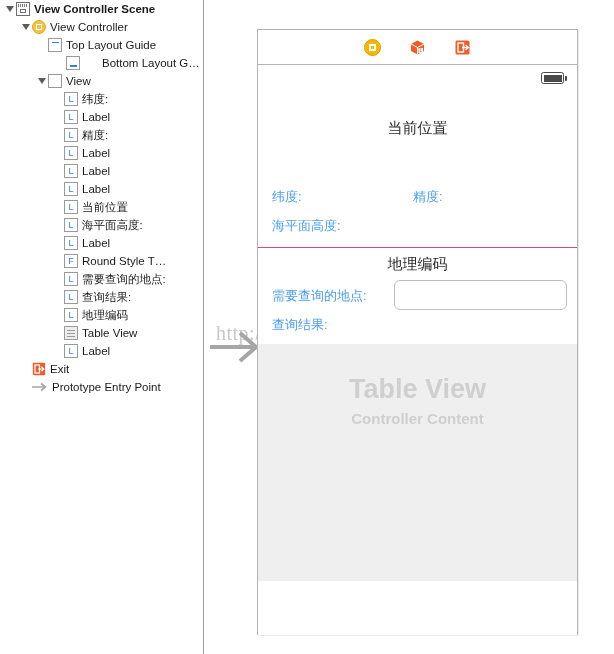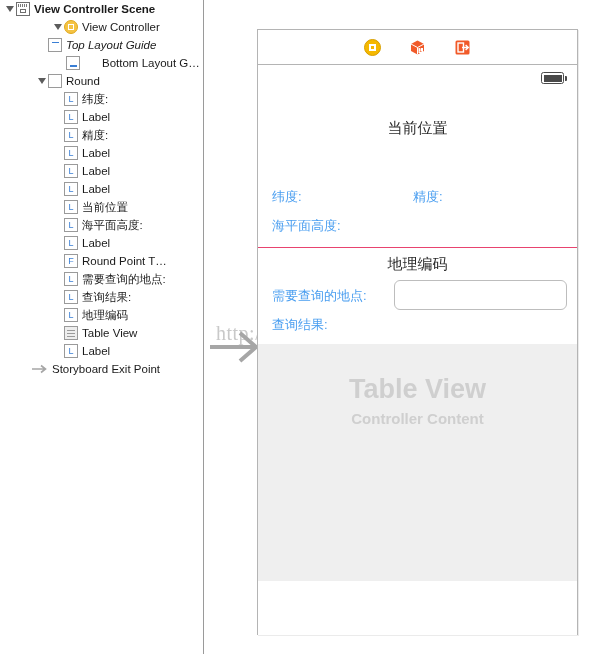--- a/index.html
+++ b/index.html
@@ -355,43 +355,43 @@
 <body>
 
 <div id="outline-panel">
     <div class="tree-row bold" style="padding-left: 4px;">
       <span class="disclosure">
         <span class="tri"></span>
       </span>
       <span class="ico ico-scene"></span>
       <span>View Controller Scene</span>
     </div>
-    <div class="tree-row" style="padding-left: 20px; margin-left: 32px;">
+    <div class="tree-row" style="padding-left: 20px;">
       <span class="disclosure">
         <span class="tri"></span>
       </span>
       <span class="ico ico-vc"></span>
       <span>View Controller</span>
     </div>
-    <div class="tree-row" style="padding-left: 36px; font-style: italic;">
+    <div class="tree-row" style="padding-left: 36px;">
       <span class="disclosure"></span>
       <span class="ico ico-guide top"></span>
       <span>Top Layout Guide</span>
     </div>
     <div class="tree-row" style="padding-left: 36px; gap: 18px;">
       <span class="disclosure"></span>
       <span class="ico ico-guide bottom"></span>
       <span>Bottom Layout G…</span>
     </div>
     <div class="tree-row" style="padding-left: 36px;">
       <span class="disclosure">
         <span class="tri"></span>
       </span>
       <span class="ico ico-view"></span>
-      <span>Round</span>
+      <span>View</span>
     </div>
     <div class="tree-row" style="padding-left: 52px;">
       <span class="disclosure"></span>
       <span class="ico ico-letter">L</span>
       <span>纬度:</span>
     </div>
     <div class="tree-row" style="padding-left: 52px;">
       <span class="disclosure"></span>
       <span class="ico ico-letter">L</span>
       <span>Label</span>
@@ -427,21 +427,21 @@
       <span>海平面高度:</span>
     </div>
     <div class="tree-row" style="padding-left: 52px;">
       <span class="disclosure"></span>
       <span class="ico ico-letter">L</span>
       <span>Label</span>
     </div>
     <div class="tree-row" style="padding-left: 52px;">
       <span class="disclosure"></span>
       <span class="ico ico-letter">F</span>
-      <span>Round Point T…</span>
+      <span>Round Style T…</span>
     </div>
     <div class="tree-row" style="padding-left: 52px;">
       <span class="disclosure"></span>
       <span class="ico ico-letter">L</span>
       <span>需要查询的地点:</span>
     </div>
     <div class="tree-row" style="padding-left: 52px;">
       <span class="disclosure"></span>
       <span class="ico ico-letter">L</span>
       <span>查询结果:</span>
@@ -453,27 +453,36 @@
     </div>
     <div class="tree-row" style="padding-left: 52px;">
       <span class="disclosure"></span>
       <span class="ico ico-table"></span>
       <span>Table View</span>
     </div>
     <div class="tree-row" style="padding-left: 52px;">
       <span class="disclosure"></span>
       <span class="ico ico-letter">L</span>
       <span>Label</span>
+    </div>
+    <div class="tree-row" style="padding-left: 20px;">
+      <span class="disclosure"></span>
+      <svg class="ico ico-exit" viewBox="0 0 17 17">
+        <rect x="1" y="1" width="15" height="15" rx="1.5" fill="#f15a29"></rect>
+        <rect x="3.6" y="3.6" width="5.5" height="9.8" fill="none" stroke="#fff" stroke-width="1.5"></rect>
+        <path d="M7.6 8.5 H14 M11.4 5.8 L14.4 8.5 L11.4 11.2" fill="none" stroke="#fff" stroke-width="1.5"></path>
+      </svg>
+      <span>Exit</span>
     </div>
     <div class="tree-row" style="padding-left: 20px;">
       <span class="disclosure"></span>
       <svg class="ico ico-arrow" viewBox="0 0 16 14">
         <path d="M0 7 H13 M9 3.5 L13.5 7 L9 10.5" fill="none" stroke="#a6a6a6" stroke-width="1.6"></path>
       </svg>
-      <span>Storyboard Exit Point</span>
+      <span>Prototype Entry Point</span>
     </div>
   </div>
 
 <div id="canvas">
 
   <div id="watermark">http://blog.csdn.net/</div>
 
   <svg id="scene-pointer" viewBox="0 0 56 40">
     <path d="M0 22 H44 M30 8 L46 22 L30 36" fill="none" stroke="#a6a6a6" stroke-width="4"></path>
   </svg>

